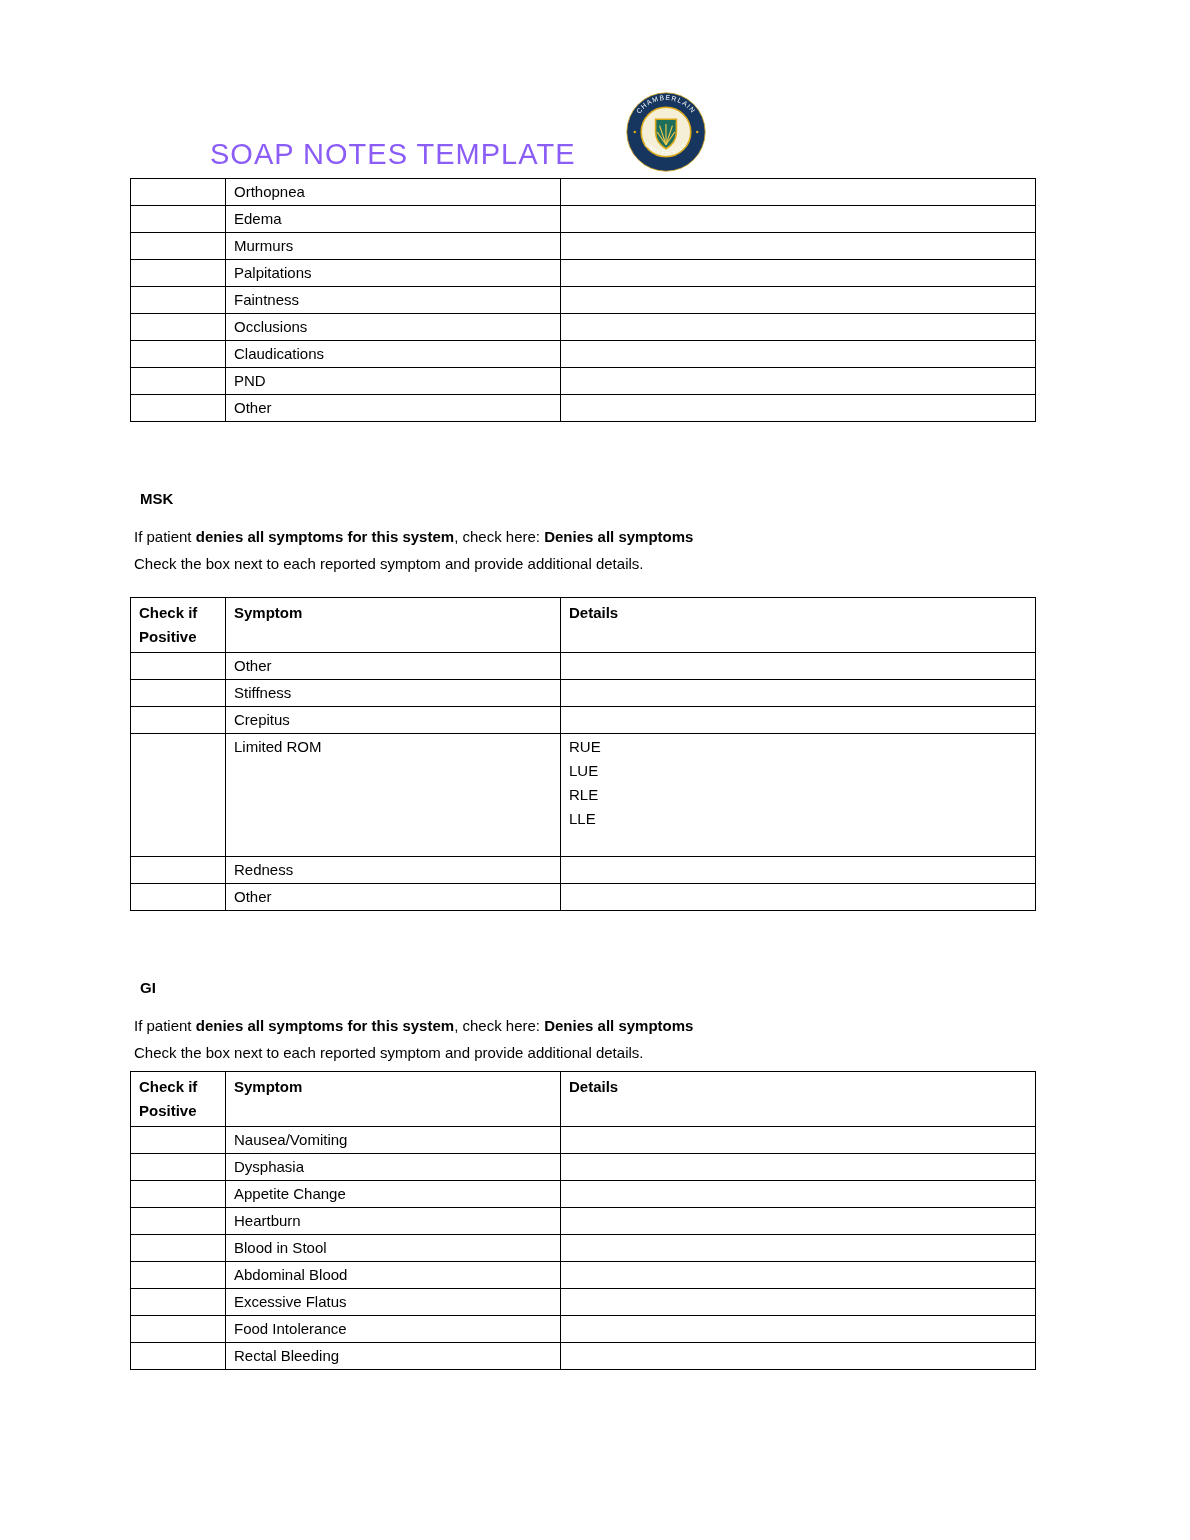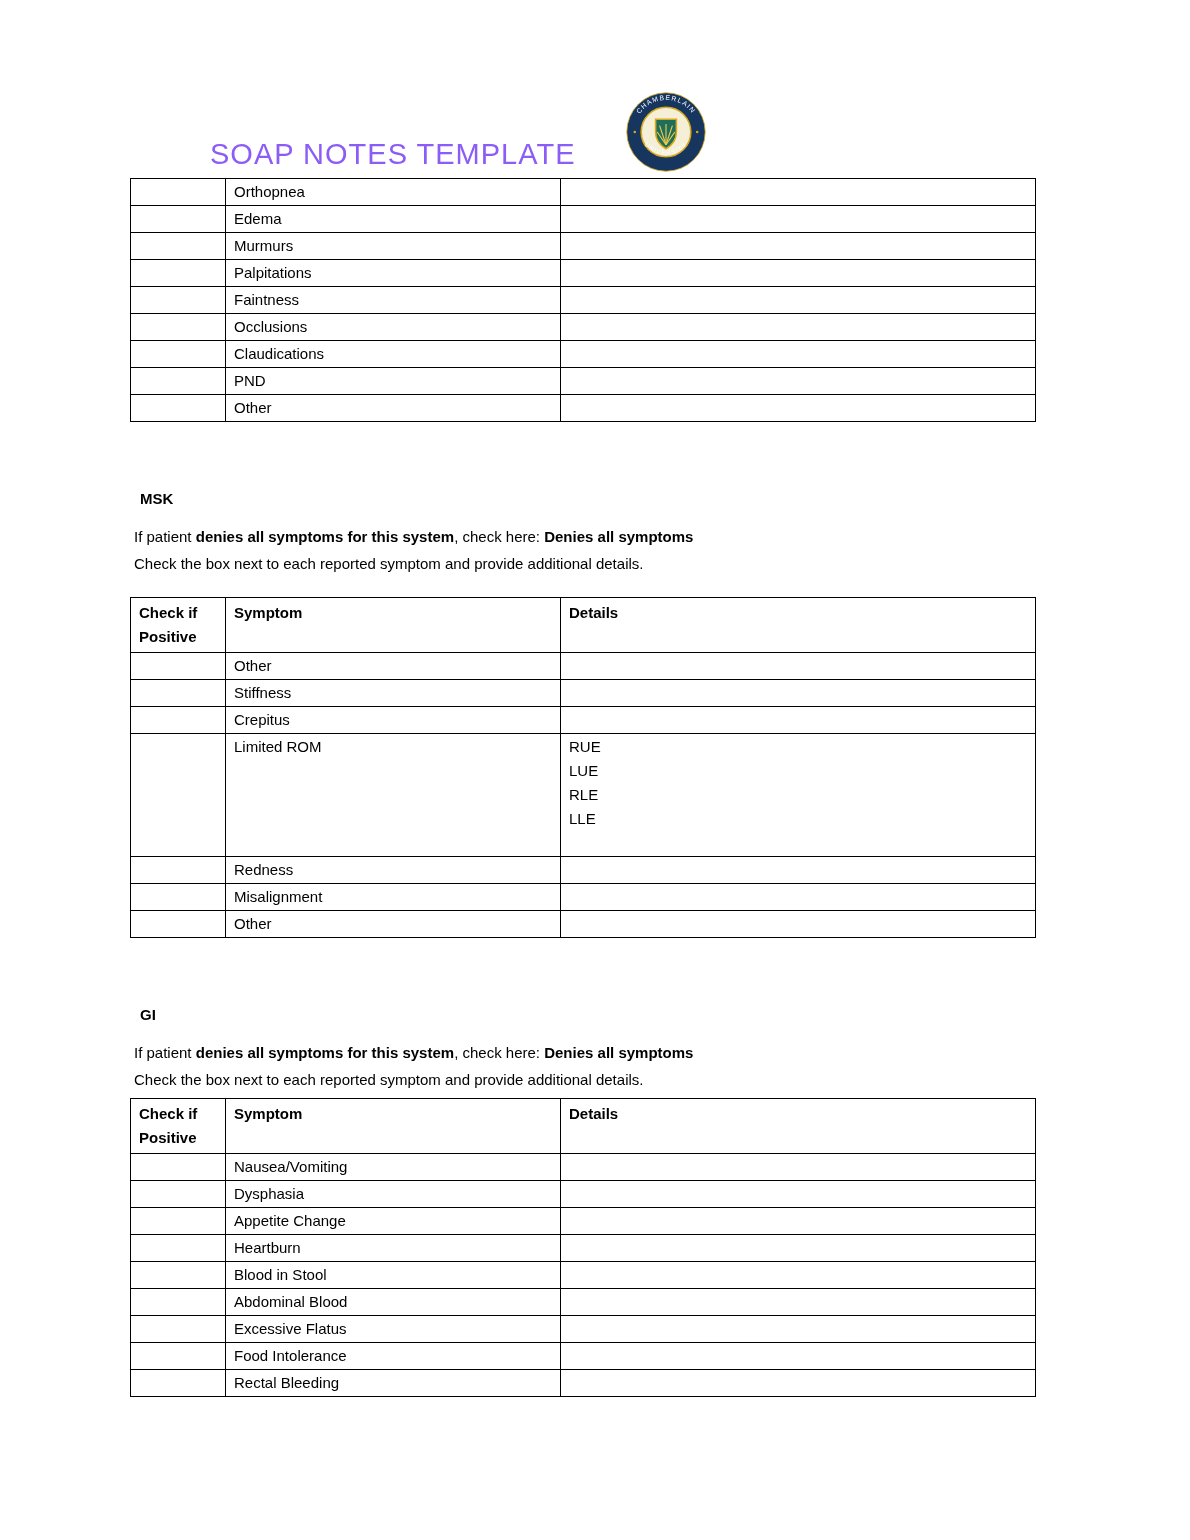--- a/index.html
+++ b/index.html
@@ -211,25 +211,20 @@
 LLE
 &nbsp;</td>
         </tr>
         <tr>
           <td class="check-cell"></td>
           <td class="symptom-cell">Redness</td>
           <td class="details-cell"></td>
         </tr>
         <tr>
           <td class="check-cell"></td>
-          <td class="symptom-cell">Misalignment</td>
-          <td class="details-cell"></td>
-        </tr>
-        <tr>
-          <td class="check-cell"></td>
           <td class="symptom-cell">Other</td>
           <td class="details-cell"></td>
         </tr>
     </tbody>
   </table>
 
   <div class="section-heading">GI</div>
 
   <p class="instruction"><span>If patient </span><b>denies all symptoms for this system</b><span>, check here: </span><b>Denies all symptoms</b><br>
   <span>Check the box next to each reported symptom and provide additional details.</span></p>

